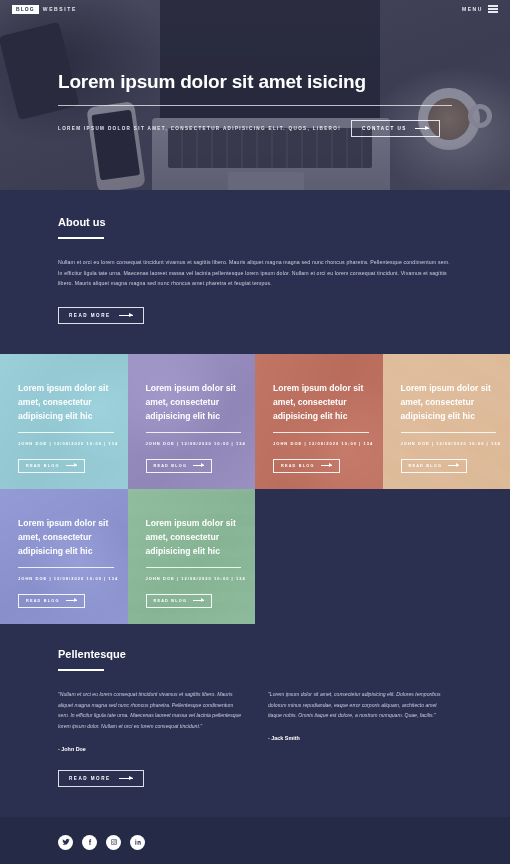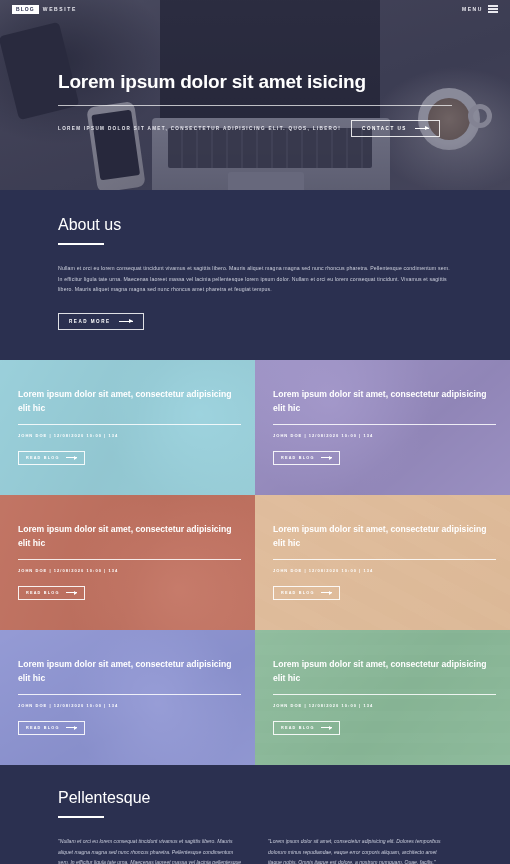--- a/index.html
+++ b/index.html
@@ -111,29 +111,29 @@
   }
   .arrow { width:14px; height:1px; background:#fff; position:relative; }
   .arrow:after {
     content:""; position:absolute; right:0; top:-2px;
     border-left:4px solid #fff; border-top:2.5px solid transparent;
     border-bottom:2.5px solid transparent;
   }
 
   
   .about { background:#2b3050; padding:26px 58px 30px; }
-  .sec-title { font-size:16px; font-weight:normal; color:#fff; }
+  .sec-title { font-size:11px; font-weight:bold; color:#fff; }
   .sec-underline { width:46px; height:2px; background:#fff; margin:9px 0 18px; }
   .about-text {
     font-size:5.2px; line-height:2.05; color:#cdd0dd; letter-spacing:.15px;
   }
   .about .btn-outline { margin-top:18px; }
 
   
-  .grid { display:grid; grid-template-columns:repeat(2,1fr); width:510px; }
+  .grid { display:grid; grid-template-columns:repeat(4,1fr); width:510px; }
   .card { position:relative; height:135px; overflow:hidden; }
   .card-bg { position:absolute; inset:0; }
   .card-tint { position:absolute; inset:0; mix-blend-mode:normal; }
   .card-inner {
     position:absolute; left:18px; right:14px; top:28px; z-index:3;
   }
   .card-title {
     font-size:8.6px; font-weight:bold; color:#fff; line-height:1.62;
   }
   .card-rule { height:1px; background:rgba(255,255,255,.85); margin:8px 0 8px; }

